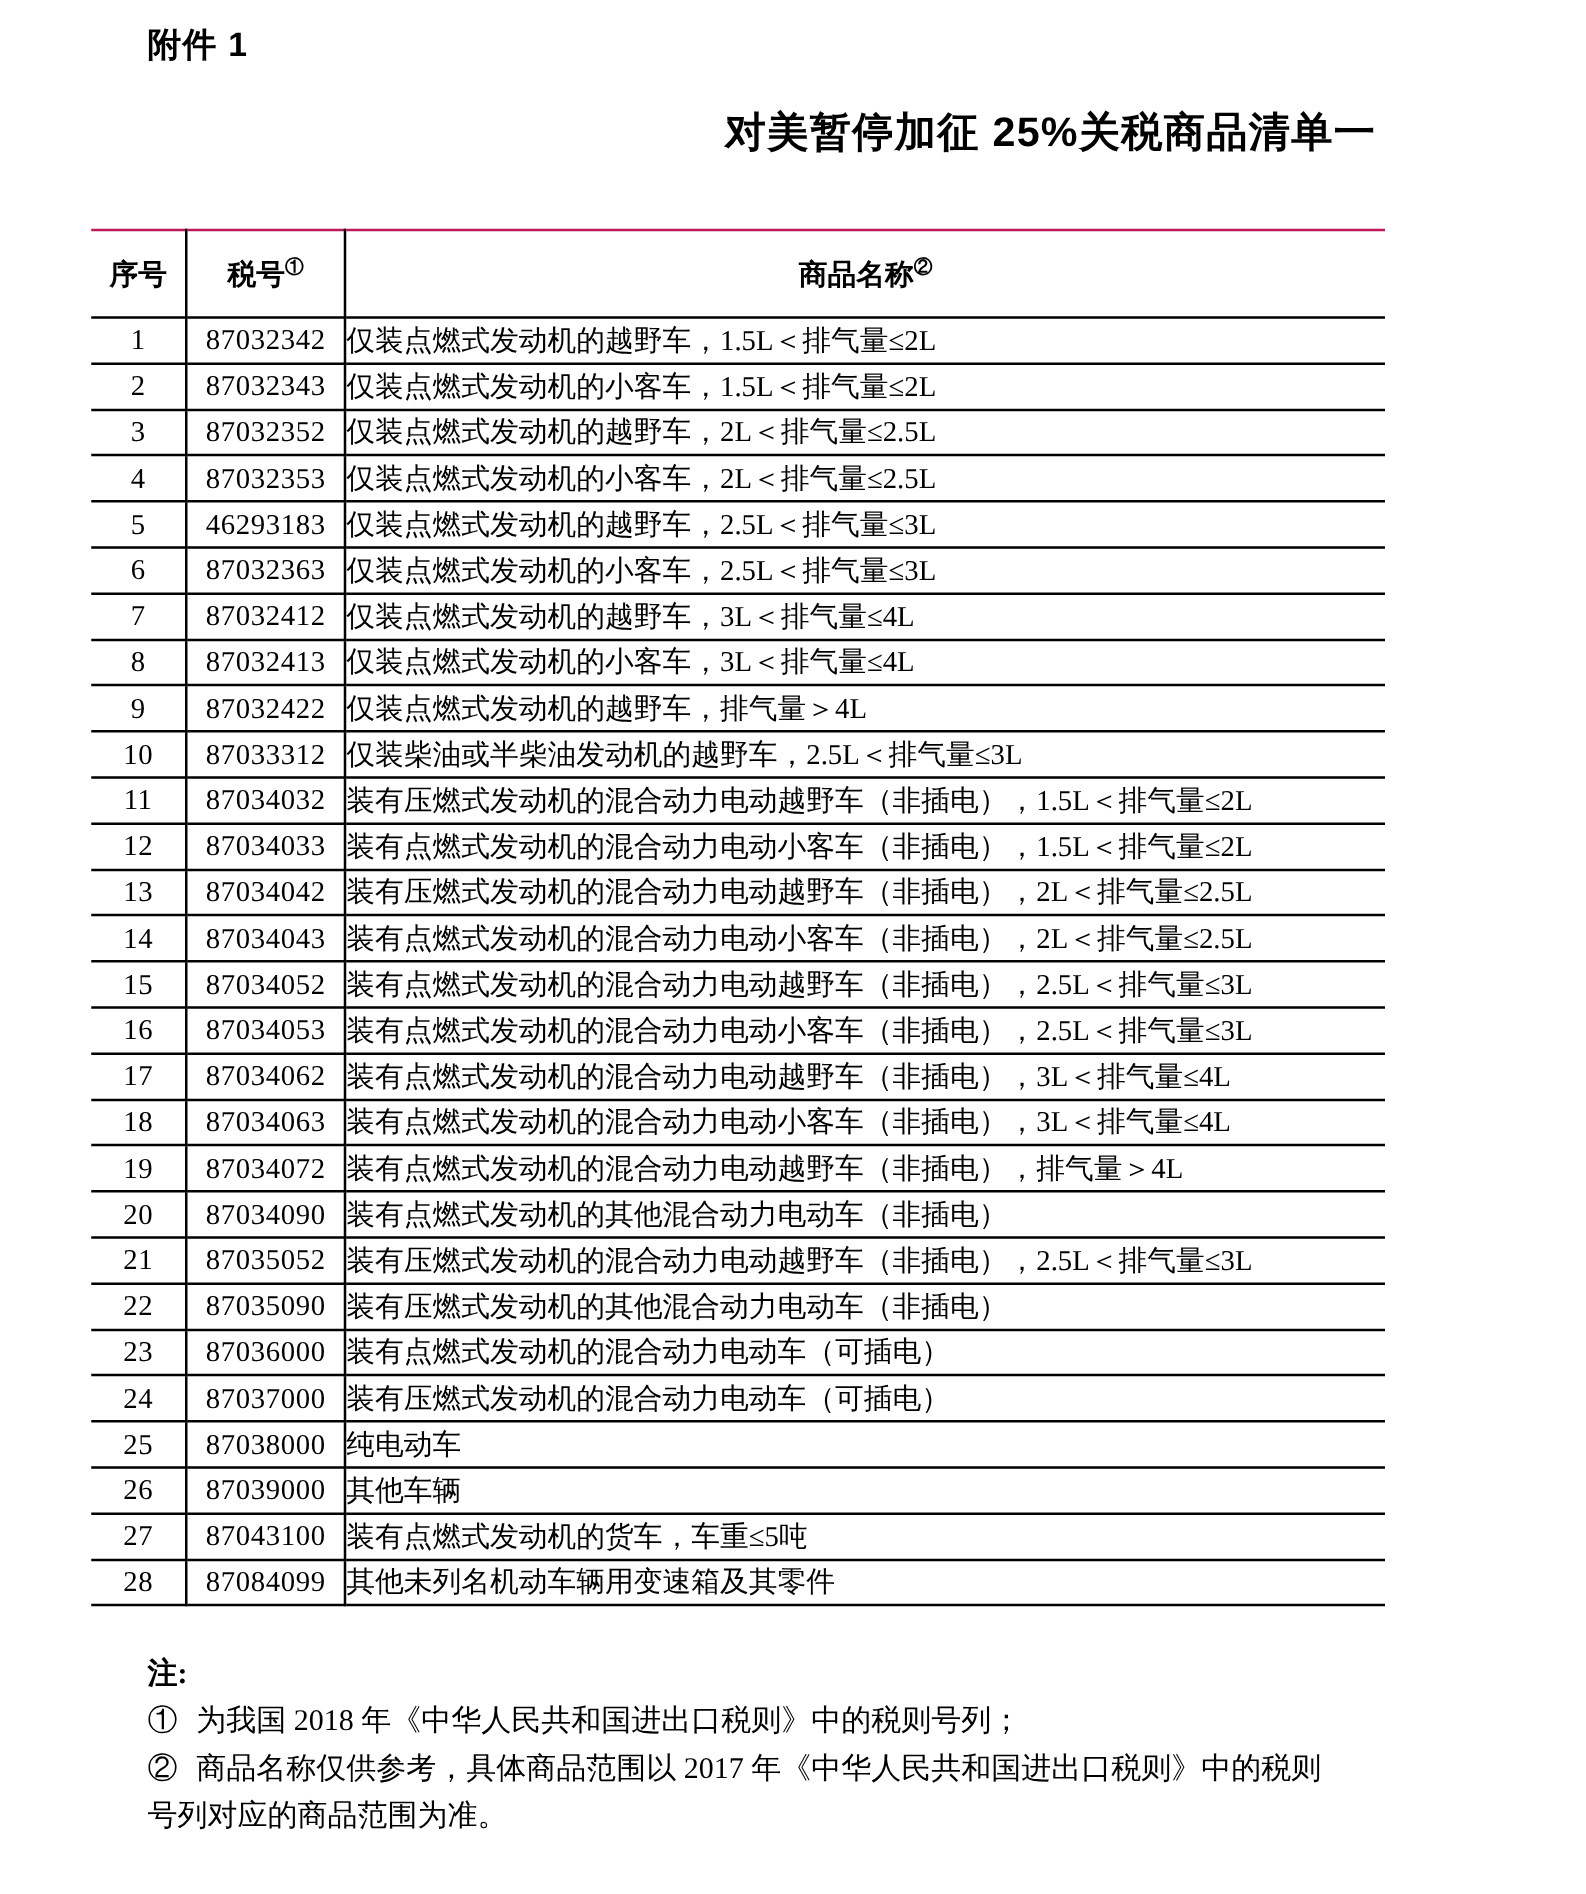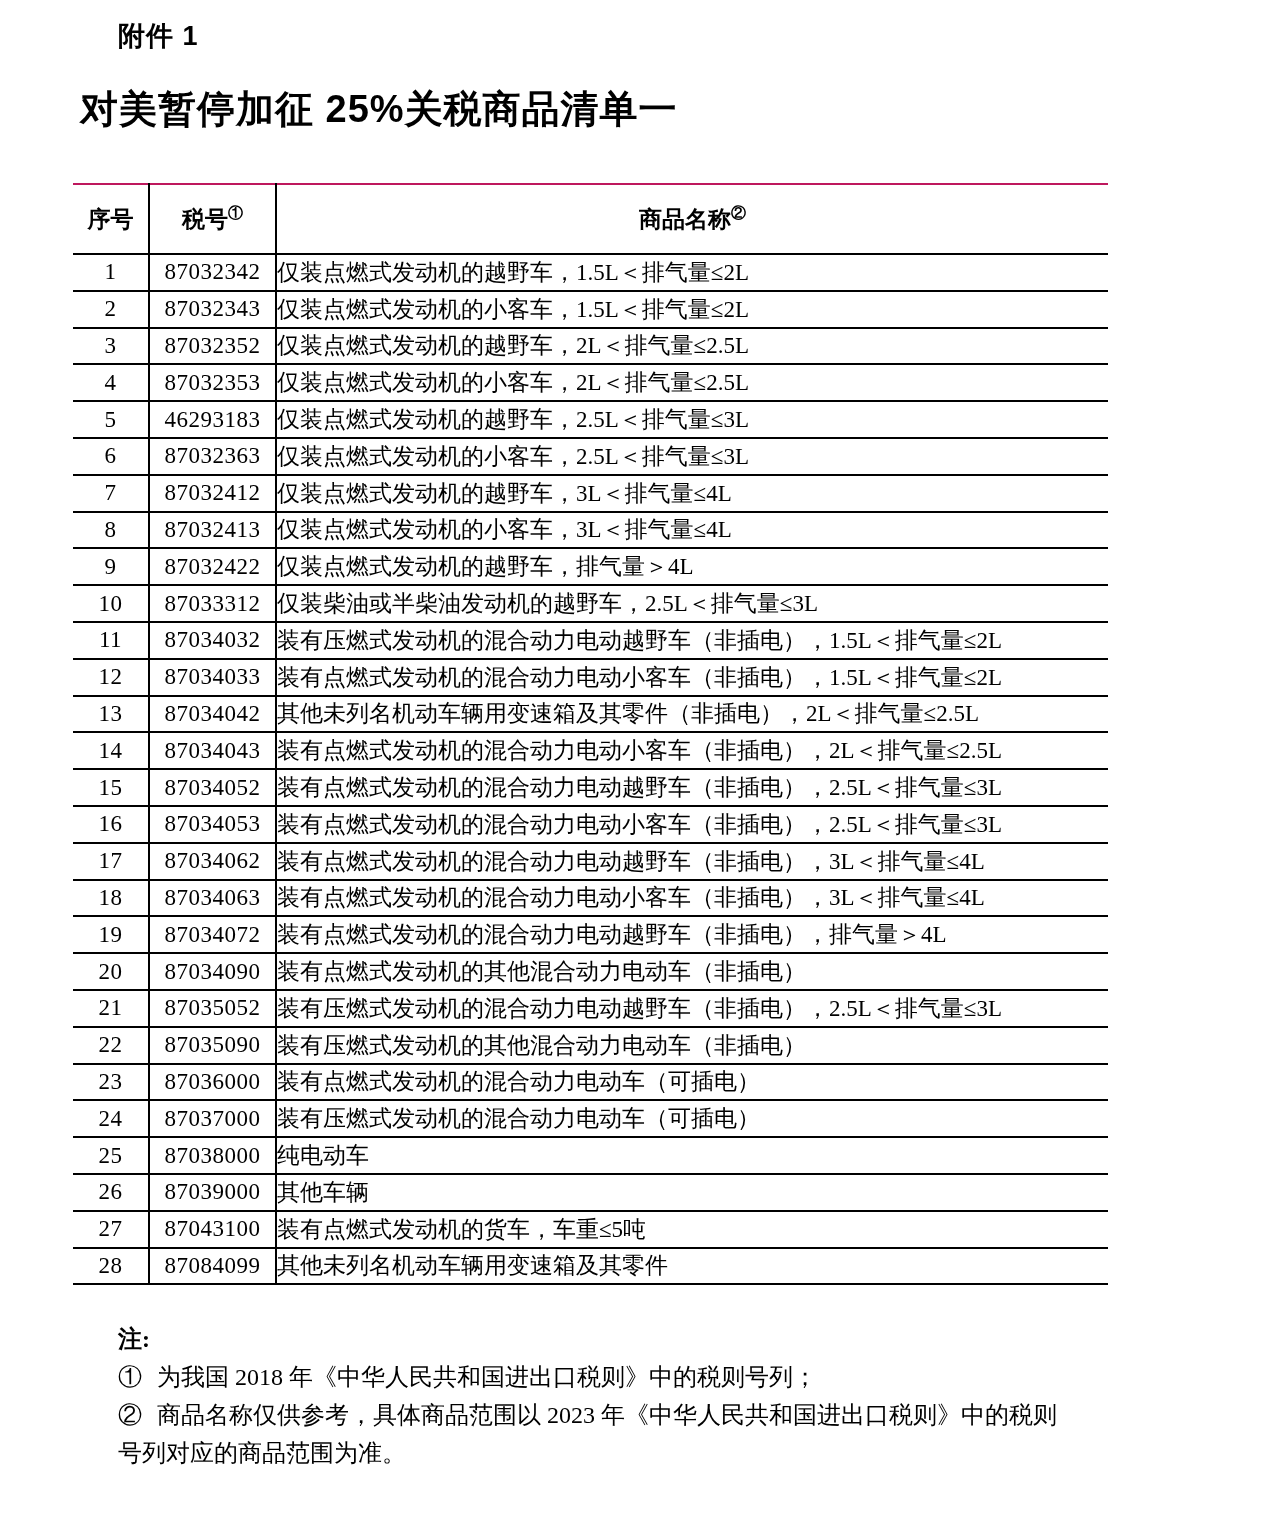--- a/index.html
+++ b/index.html
@@ -17,26 +17,26 @@
     overflow: hidden;
   }
   #attachment-label {
     position: absolute; left: 118px; top: 18px;
     font-family: "Liberation Sans", "DejaVu Sans", sans-serif;
     font-weight: 700; font-size: 27px;
     letter-spacing: 1px;
     white-space: nowrap;
   }
   #doc-title {
-    position: absolute; left: 80px; top: 84px;
+    position: absolute; left: 66px; top: 84px;
     width: 1035px;
     margin: 0;
-    text-align: left;
+    text-align: right;
     font-family: "Liberation Sans", "DejaVu Sans", sans-serif;
-    font-weight: 700; font-size: 38px;
+    font-weight: 700; font-size: 33px;
     letter-spacing: 1px;
     white-space: nowrap;
   }
   #tariff-table {
     position: absolute; left: 73px; top: 183px;
     width: 1035px;
     border-collapse: collapse;
     table-layout: fixed;
   }
   #tariff-table th {
@@ -165,21 +165,21 @@
 
     <tr>
       <td class="col-index idx">12</td>
       <td class="col-tax tax">87034033</td>
       <td class="name">装有点燃式发动机的混合动力电动小客车（非插电），1.5L＜排气量≤2L</td>
     </tr>
 
     <tr>
       <td class="col-index idx">13</td>
       <td class="col-tax tax">87034042</td>
-      <td class="name">其他未列名机动车辆用变速箱及其零件（非插电），2L＜排气量≤2.5L</td>
+      <td class="name">装有压燃式发动机的混合动力电动越野车（非插电），2L＜排气量≤2.5L</td>
     </tr>
 
     <tr>
       <td class="col-index idx">14</td>
       <td class="col-tax tax">87034043</td>
       <td class="name">装有点燃式发动机的混合动力电动小客车（非插电），2L＜排气量≤2.5L</td>
     </tr>
 
     <tr>
       <td class="col-index idx">15</td>
@@ -263,16 +263,16 @@
       <td class="col-index idx">28</td>
       <td class="col-tax tax">87084099</td>
       <td class="name">其他未列名机动车辆用变速箱及其零件</td>
     </tr>
   </tbody>
   </table>
 
   <div id="notes">
     <div class="note-label">注:</div>
     <div class="note-item"><span class="note-marker">①</span><span>为我国 2018 年《中华人民共和国进出口税则》中的税则号列；</span></div>
-    <div class="note-item"><span class="note-marker">②</span><span>商品名称仅供参考，具体商品范围以 2023 年《中华人民共和国进出口税则》中的税则号列对应的商品范围为准。</span></div>
+    <div class="note-item"><span class="note-marker">②</span><span>商品名称仅供参考，具体商品范围以 2017 年《中华人民共和国进出口税则》中的税则号列对应的商品范围为准。</span></div>
   </div>
 
 </div>
 
 </body></html>

